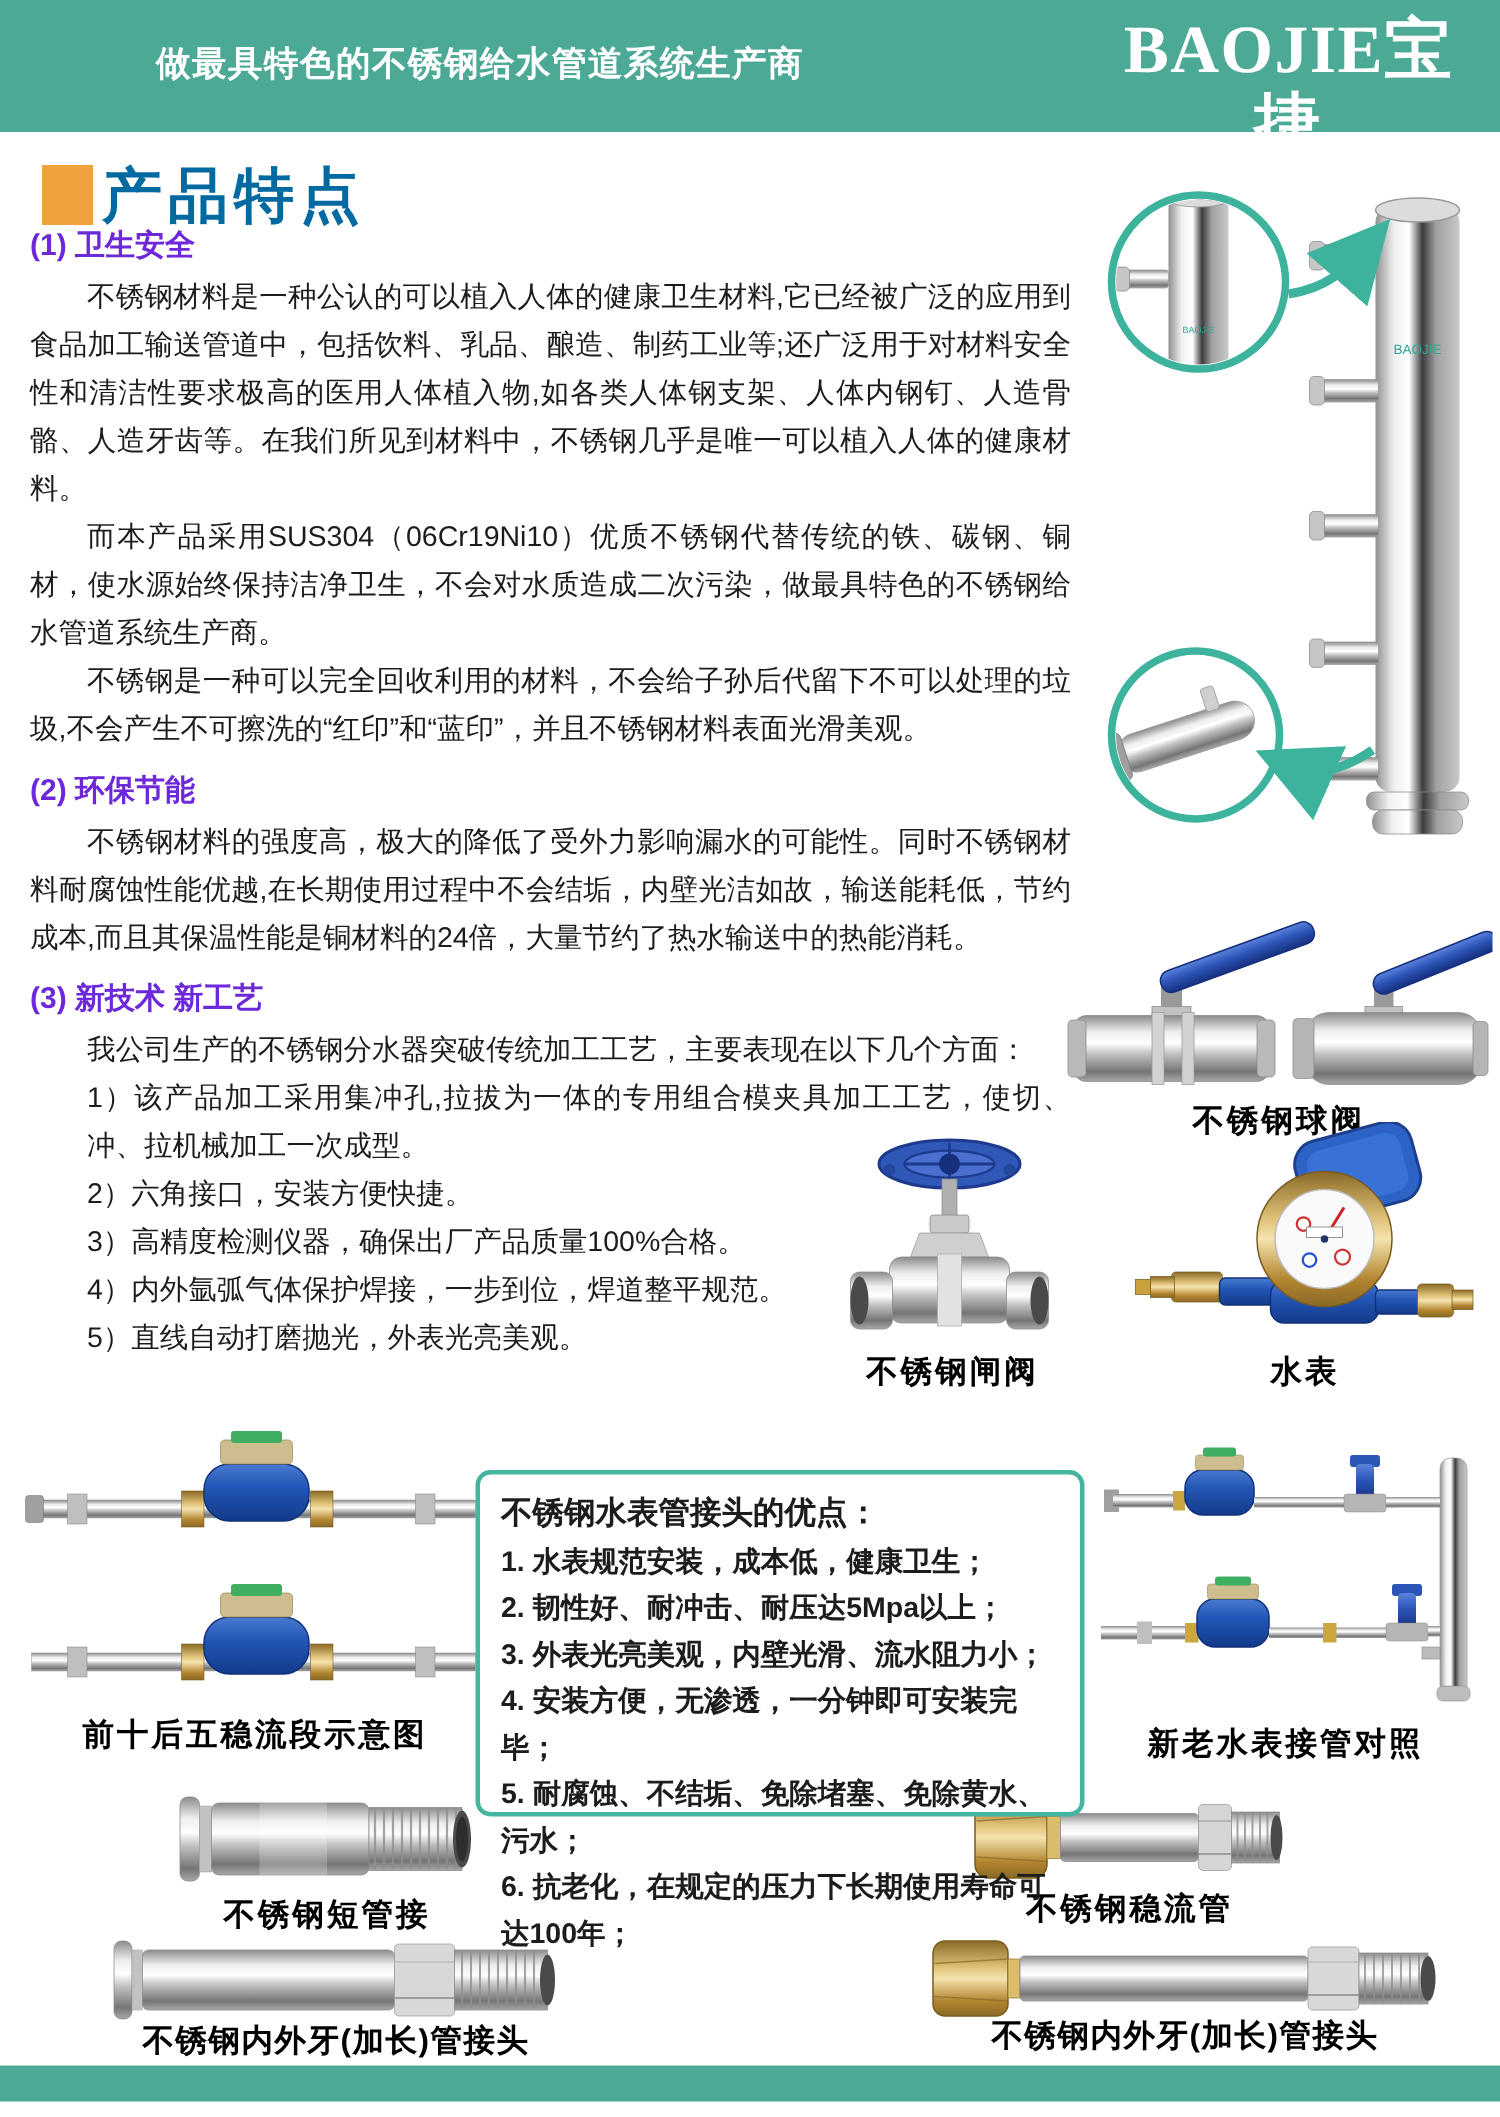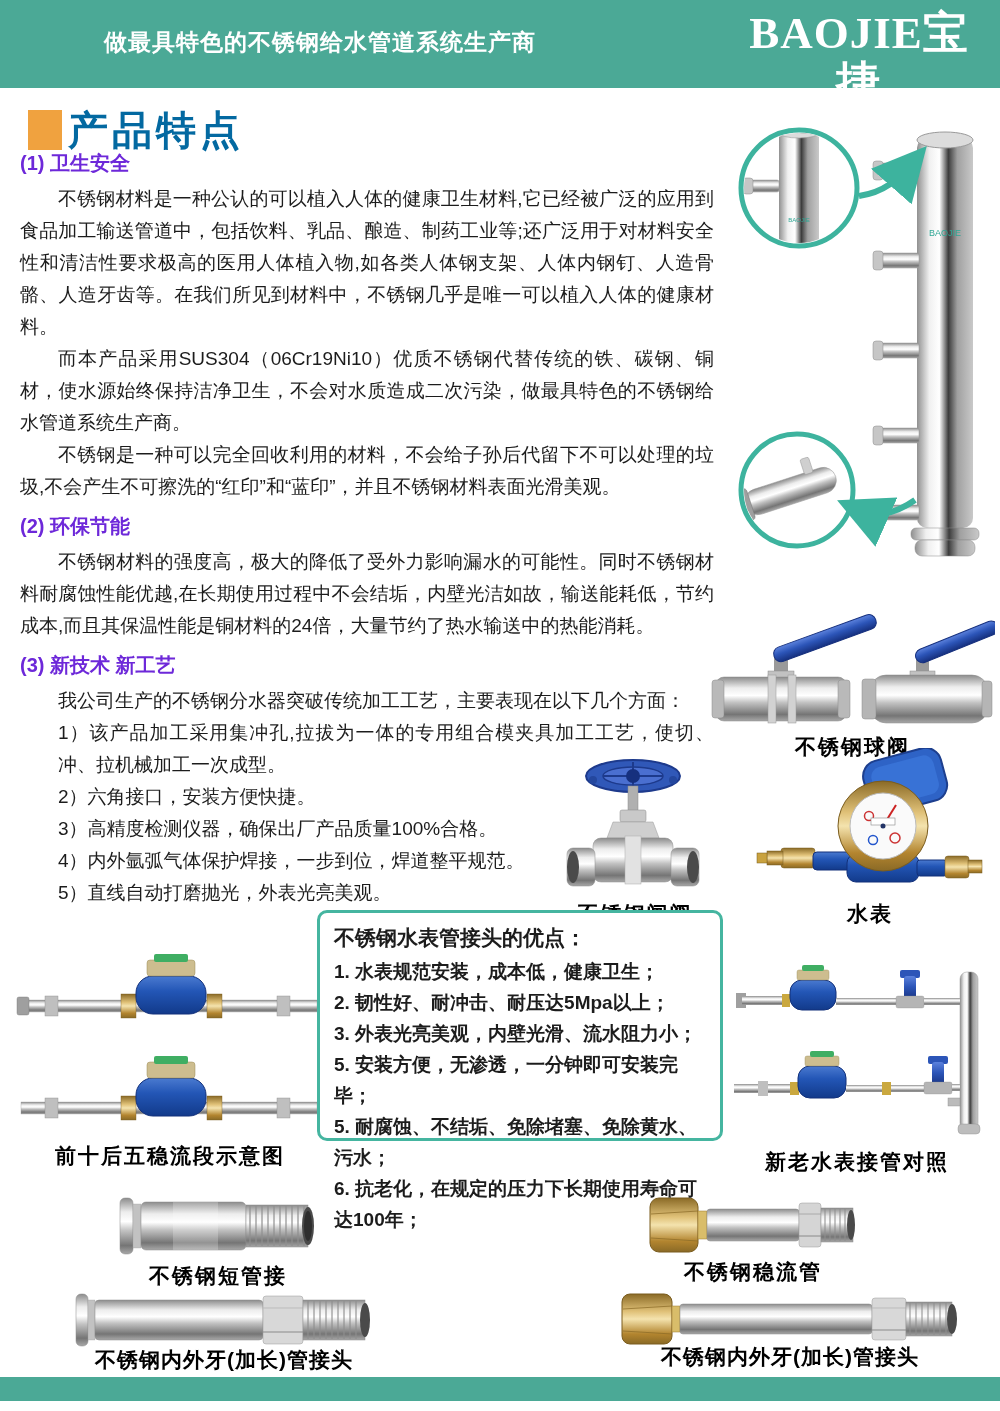--- a/index.html
+++ b/index.html
@@ -17,21 +17,21 @@
   
   .content{position:absolute;left:20px;top:150px;width:694px;}
   .sec-h{font-size:20px;font-weight:bold;margin:10px 0 6px 0;color:#6d28d9;}
   .sec-h:first-child{margin-top:0;}
   .para{font-size:19px;line-height:32px;margin:0;text-align:justify;text-indent:2em;color:#1c1c1c;}
   .item{font-size:19px;line-height:32px;margin:0;text-align:justify;padding-left:2em;color:#1c1c1c;}
   
   .fig{position:absolute;}
   .caption{position:absolute;font-size:21px;font-weight:bold;color:#000;letter-spacing:2px;text-align:center;}
   
-  .adv-box{position:absolute;left:317px;top:910px;width:406px;height:231px;border:3px solid #45B5A0;
+  .adv-box{position:absolute;left:317px;top:980px;width:406px;height:231px;border:3px solid #45B5A0;
            border-radius:10px;background:#fff;box-sizing:border-box;padding:9px 14px;z-index:5;}
   .adv-title{font-size:21px;font-weight:bold;margin:2px 0 4px 0;}
   .adv-item{font-size:19px;line-height:31px;font-weight:bold;}
   
   .footer{position:absolute;left:0;top:1377px;width:1000px;height:24px;background:#4BA996;}
 </style>
 </head>
 <body>
 
 <div class="page">
@@ -258,21 +258,21 @@
       </g>
     </svg>
   </div>
   <div class="caption" style="left:15px;top:1142px;width:310px;">前十后五稳流段示意图</div>
 
   <div class="adv-box">
     <div class="adv-title">不锈钢水表管接头的优点：</div>
     <div class="adv-item">1. 水表规范安装，成本低，健康卫生；</div>
     <div class="adv-item">2. 韧性好、耐冲击、耐压达5Mpa以上；</div>
     <div class="adv-item">3. 外表光亮美观，内壁光滑、流水阻力小；</div>
-    <div class="adv-item">5. 安装方便，无渗透，一分钟即可安装完毕；</div>
+    <div class="adv-item">4. 安装方便，无渗透，一分钟即可安装完毕；</div>
     <div class="adv-item">5. 耐腐蚀、不结垢、免除堵塞、免除黄水、污水；</div>
     <div class="adv-item">6. 抗老化，在规定的压力下长期使用寿命可达100年；</div>
   </div>
 
   <div class="fig" style="left:732px;top:938px;">
     <svg width="262" height="208" viewBox="0 0 262 208">
       <rect x="228" y="34" width="18" height="158" rx="7" fill="url(#gMetalV)" stroke="#999" stroke-width="0.5"></rect>
       <rect x="226" y="186" width="22" height="10" rx="4" fill="#bdbdbd" stroke="#8a8a8a" stroke-width="0.4"></rect>
       <rect x="216" y="160" width="12" height="8" fill="#bbbbbb" stroke="#8a8a8a" stroke-width="0.4"></rect>
       <g>

